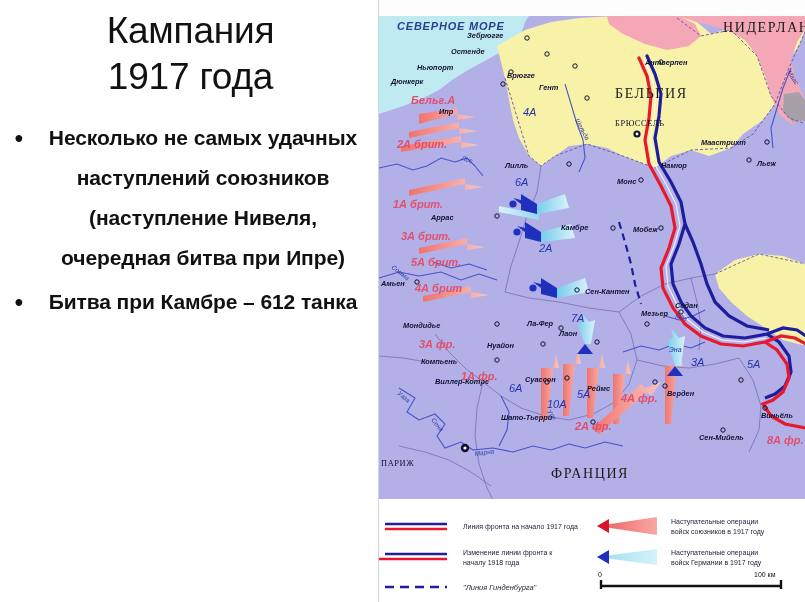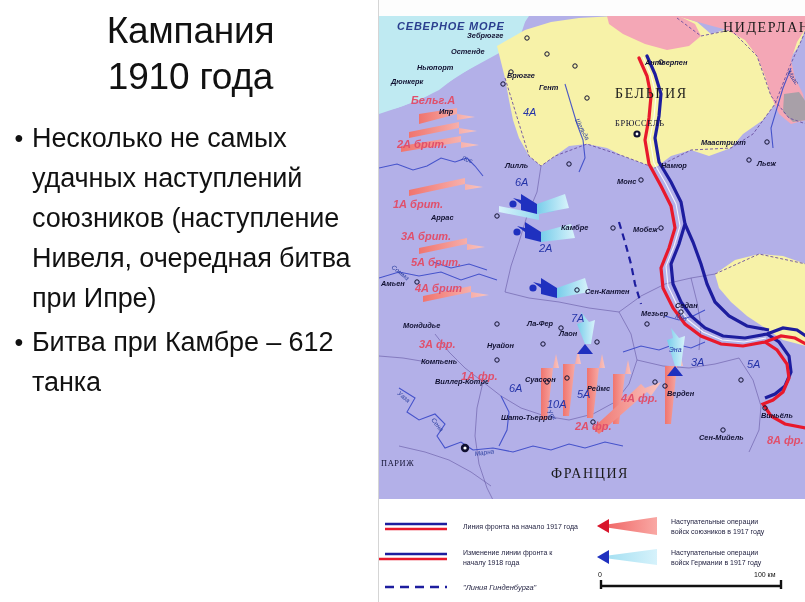--- a/index.html
+++ b/index.html
@@ -19,22 +19,22 @@
     text-align:center;font-size:37px;line-height:46px;color:#111;
     font-weight:400;letter-spacing:-0.2px;
   }
   #bullets{position:absolute;left:6px;top:118px;width:368px;}
   .bullet{position:relative;display:flex;align-items:flex-start;margin-bottom:4px;}
   .bullet .dot{
     width:26px;flex:0 0 26px;text-align:center;
     font-size:25px;line-height:40px;color:#111;
   }
   .bullet .btxt{
-    flex:1 1 auto;font-size:27px;line-height:40px;color:#111;
-    font-weight:400;letter-spacing:-0.1px;
+    flex:1 1 auto;font-size:21px;line-height:40px;color:#111;
+    font-weight:700;letter-spacing:-0.1px;text-align:center;
   }
 
   
   #map-panel{
     position:absolute;left:378px;top:0;width:427px;height:602px;
     background:#fdfdfd;border-left:1px solid #d5d5d5;overflow:hidden;
   }
   #map-body{position:absolute;left:0;top:16px;width:427px;height:499px;overflow:hidden;background:#b3b0e8;}
   #map-svg{position:absolute;left:0;top:0;}
   #legend{position:absolute;left:0;top:499px;width:427px;height:103px;background:#fff;}
@@ -55,21 +55,21 @@
 </style>
 </head>
 <body>
 
 <div id="slide">
 
   <div id="text-col">
 
     <div id="slide-title">
       <div>Кампания</div>
-      <div>1910 года</div>
+      <div>1917 года</div>
     </div>
 
     <div id="bullets">
       <div class="bullet">
         <span class="dot">•</span>
         <span class="btxt">Несколько не самых удачных наступлений союзников (наступление Нивеля, очередная битва при Ипре)</span>
       </div>
       <div class="bullet">
         <span class="dot">•</span>
         <span class="btxt">Битва при Камбре – 612 танка</span>

